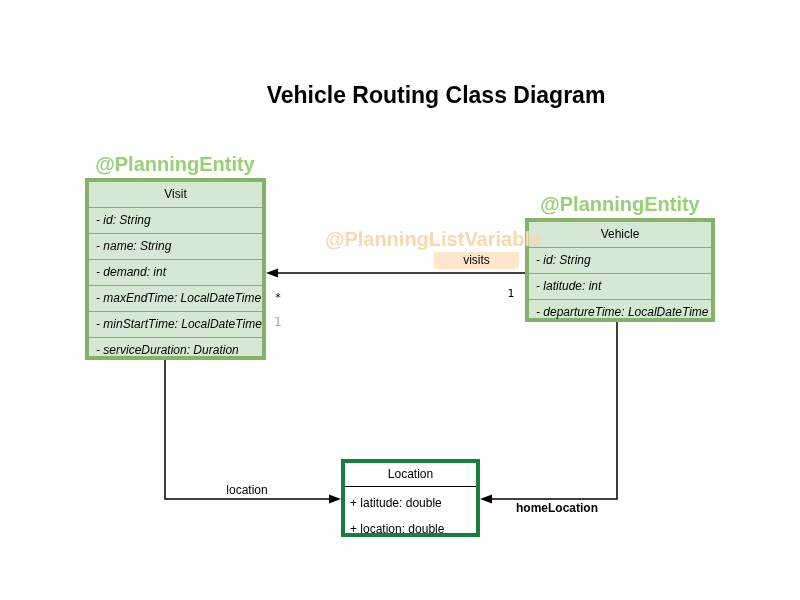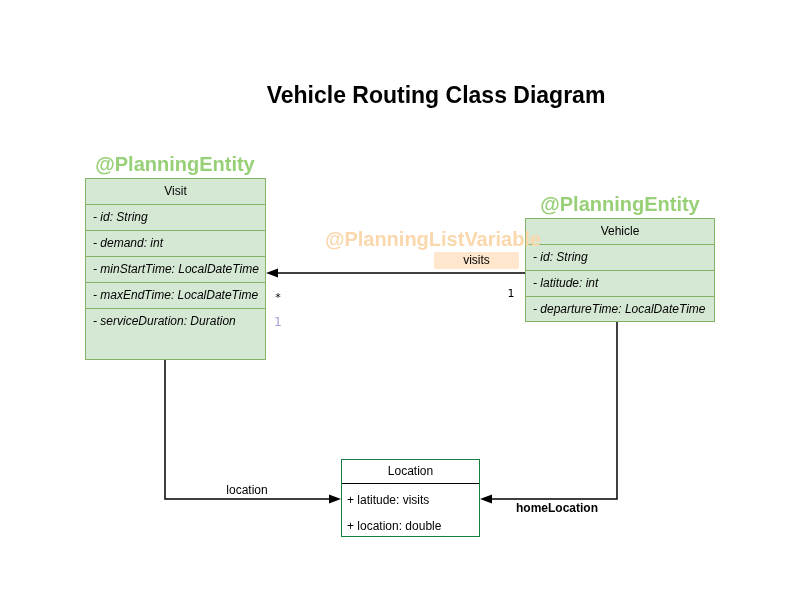--- a/index.html
+++ b/index.html
@@ -8,21 +8,21 @@
     font-family:"Liberation Sans", sans-serif; color:#000; overflow:hidden;
   }
   .title {
     position:absolute; top:82px; left:0; width:792px; text-align:center;
     font-size:23px; font-weight:bold; color:#000;margin-left:40px;
   }
   .edges { position:absolute; left:0; top:0; width:800px; height:600px; pointer-events:none; }
 
   .uml-class {
     position:absolute; box-sizing:border-box; font-size:12px; background:#fff;
-    border:1px solid #15803d;
+    border:4px solid #15803d;
   }
   .uml-class.green { background:var(--entity-fill); border-color:var(--entity-border); }
   .uml-header { text-align:center; height:25px; line-height:25px; white-space:nowrap; }
   .uml-row {
     box-sizing:border-box; height:26px; line-height:24px; padding-left:7px;
     border-top:1px solid var(--entity-border); white-space:nowrap;font-style:italic;
   }
   .uml-class.plain .uml-header { height:23px; line-height:23px; border-bottom:1px solid #000; }
   .uml-class.plain .uml-body { padding:3px 0 0 5px; }
   .uml-class.plain .uml-attr { height:26px; line-height:26px; white-space:nowrap; }
@@ -67,38 +67,39 @@
     <g>
       <path d="M617 322 V499 H491" stroke="#000000" stroke-width="1.5" fill="none"></path>
       <polygon points="480,499 492,494.5 492,503.5" fill="#000000"></polygon>
     </g>
   </svg>
 
   <div class="annotation green" style="left:175px; top:156px;">@PlanningEntity</div>
   <div class="uml-class green" style="left:85px; top:178px; width:181px; height:182px;">
     <div class="uml-header">Visit</div>
     <div class="uml-row">- id: String</div>
+    <div class="uml-row">- name: String</div>
     <div class="uml-row">- demand: int</div>
+    <div class="uml-row">- maxEndTime: LocalDateTime</div>
     <div class="uml-row">- minStartTime: LocalDateTime</div>
-    <div class="uml-row">- maxEndTime: LocalDateTime</div>
     <div class="uml-row">- serviceDuration: Duration</div>
   </div>
 
   <div class="annotation green" style="left:620px; top:196px;">@PlanningEntity</div>
   <div class="uml-class green" style="left:525px; top:218px; width:190px; height:104px;">
     <div class="uml-header">Vehicle</div>
     <div class="uml-row">- id: String</div>
     <div class="uml-row">- latitude: int</div>
     <div class="uml-row">- departureTime: LocalDateTime</div>
   </div>
 
   <div class="uml-class plain" style="left:341px; top:459px; width:139px; height:78px;">
     <div class="uml-header">Location</div>
     <div class="uml-body">
-      <div class="uml-attr">+ latitude: visits</div>
+      <div class="uml-attr">+ latitude: double</div>
       <div class="uml-attr">+ location: double</div>
     </div>
   </div>
 
   <div class="annotation orange" style="left:433px; top:231px;">@PlanningListVariable</div>
   <div class="edge-badge">visits</div>
   <div class="mult" style="left:278px; top:297px;">*</div>
   <div class="mult" style="left:511px; top:293px;">1</div>
   <div class="mult shadow" style="left:278px; top:321px;">1</div>
 

